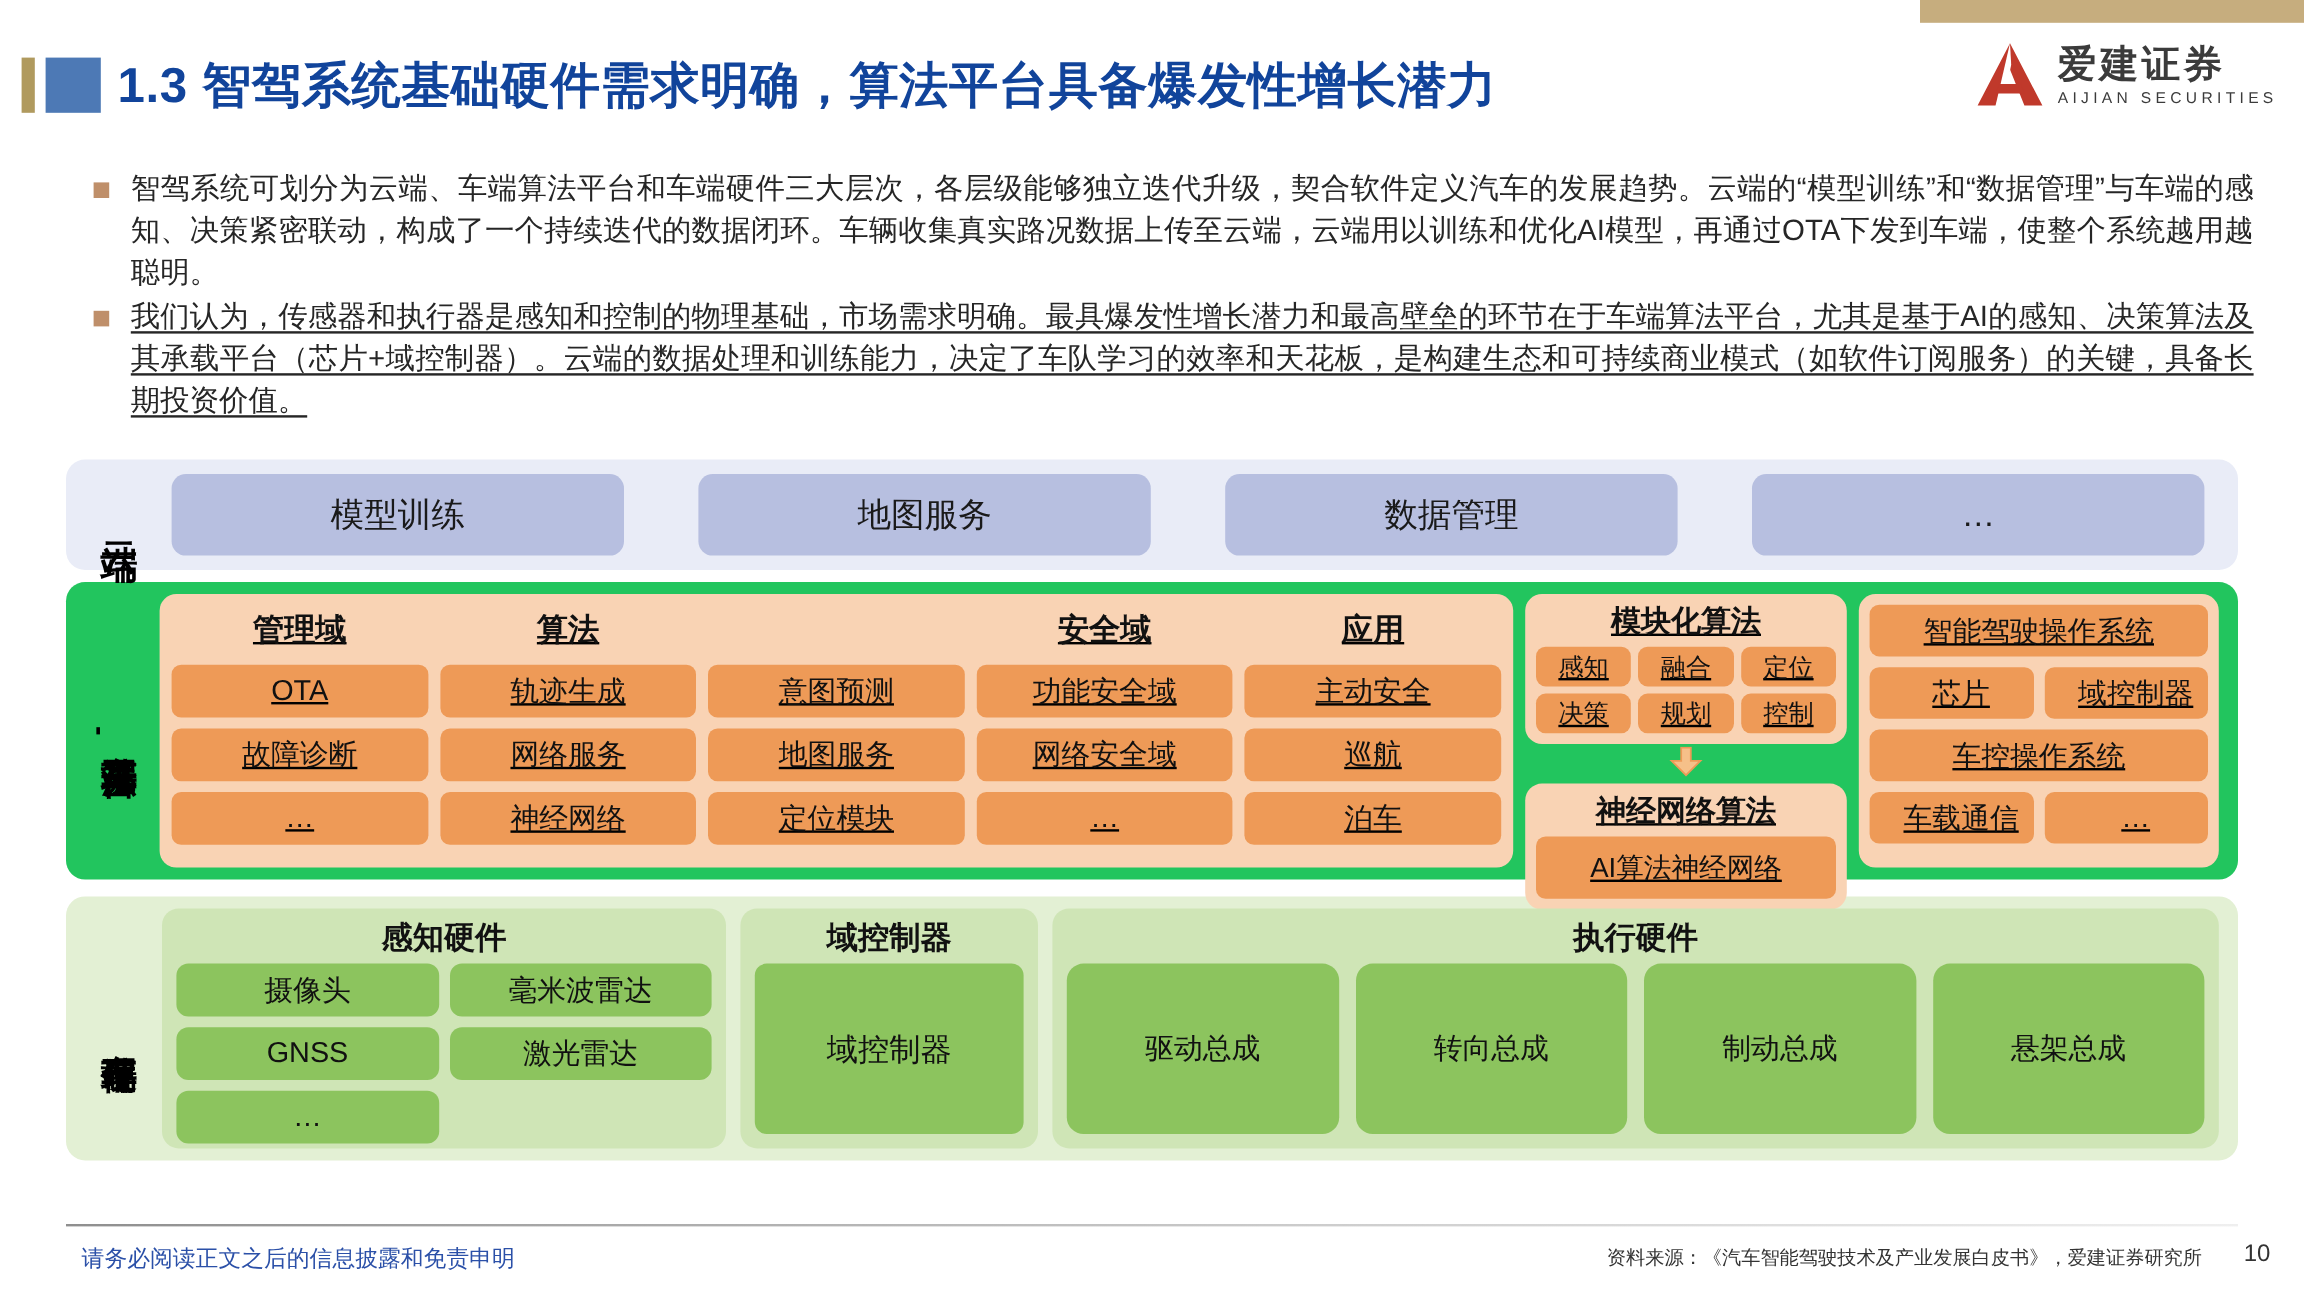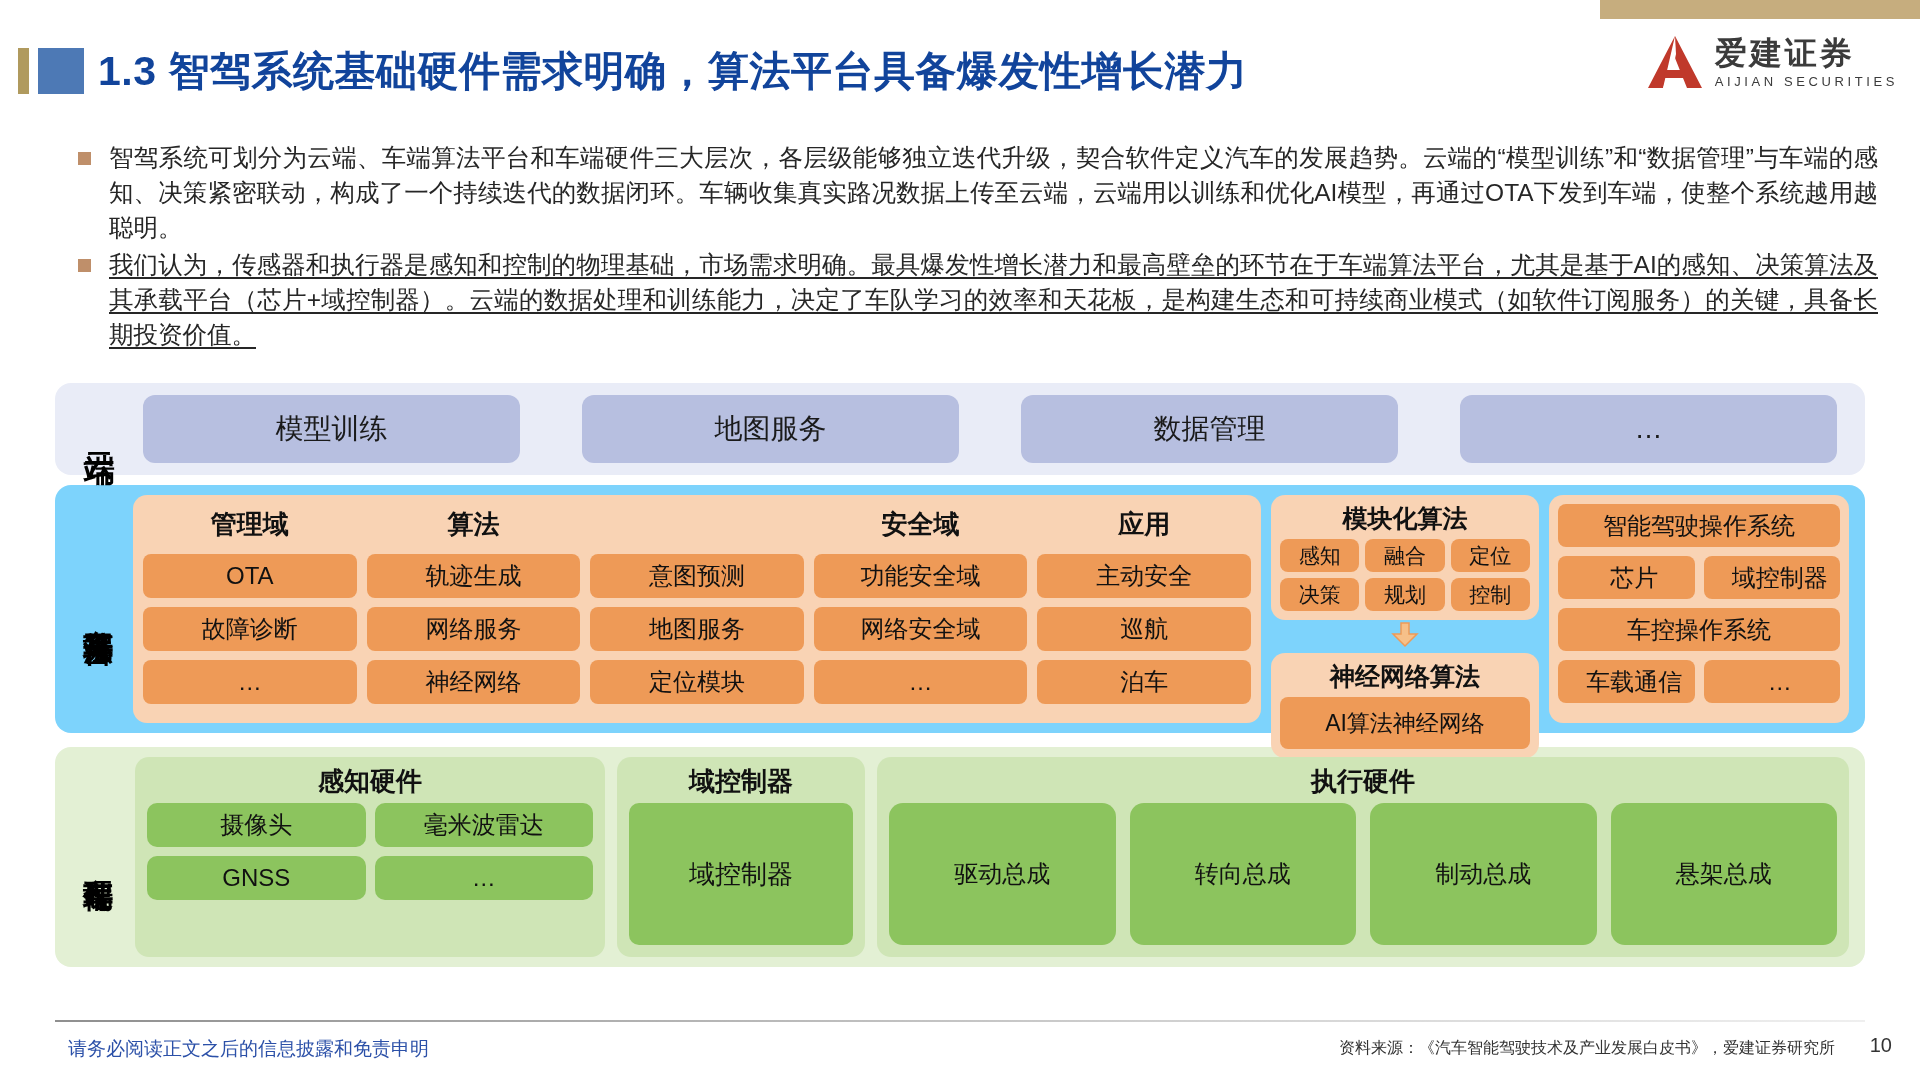--- a/index.html
+++ b/index.html
@@ -72,21 +72,21 @@
   .layer-cloud .side-label { width: 52px; }
   .cloud-items { display: flex; flex: 1; gap: 62px; padding-right: 10px; }
   .cloud-box {
     flex: 1; background: #b7bfe0; border-radius: 12px;
     display: flex; align-items: center; justify-content: center;
     font-size: 28px; color: #1a1a1a;
   }
 
   
   .layer-alg {
-    background: #7dd3fc; height: 248px; margin-top: 10px; padding: 10px 16px; gap: 8px;
+    background: #22c55e; height: 248px; margin-top: 10px; padding: 10px 16px; gap: 8px; text-decoration: underline;
   }
   .layer-alg .side-label { width: 54px; font-size: 30px; line-height: 1.02; }
   .alg-cols { display: flex; flex: 1; gap: 10px; }
   .panel-title {
     font-size: 25px; font-weight: bold; color: #111; text-align: center;
     line-height: 34px; margin-bottom: 4px;
   }
   .chip {
     background: #ee9a57; border-radius: 8px; color: #111;
     display: flex; align-items: center; justify-content: center;
@@ -284,20 +284,21 @@
     <div class="layer layer-hw">
       <div class="side-label">车端硬件</div>
       <div class="hw-cols">
 
         <div class="gpanel hw-sense">
           <div class="gpanel-title">感知硬件</div>
           <div class="hw-sense-grid">
             <div class="gchip">摄像头</div>
             <div class="gchip">毫米波雷达</div>
             <div class="gchip">GNSS</div>
+            <div class="gchip">激光雷达</div>
             <div class="gchip">…</div>
           </div>
         </div>
 
         <div class="gpanel hw-dcu">
           <div class="gpanel-title">域控制器</div>
           <div class="gchip">域控制器</div>
         </div>
 
         <div class="gpanel hw-act">

